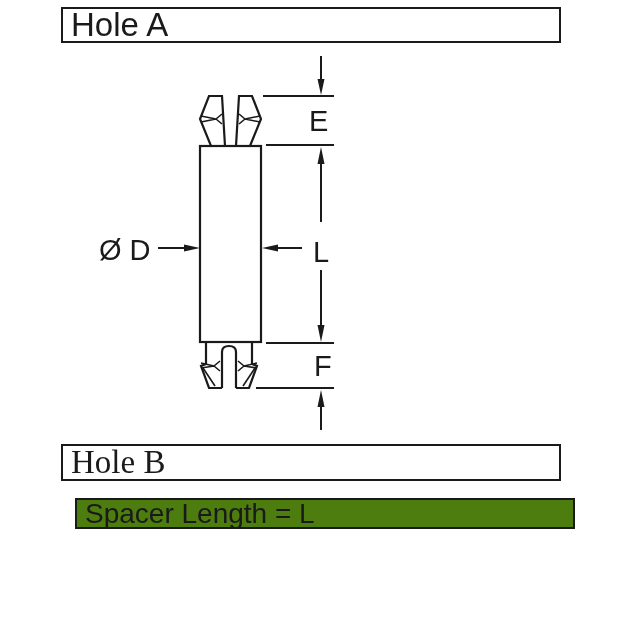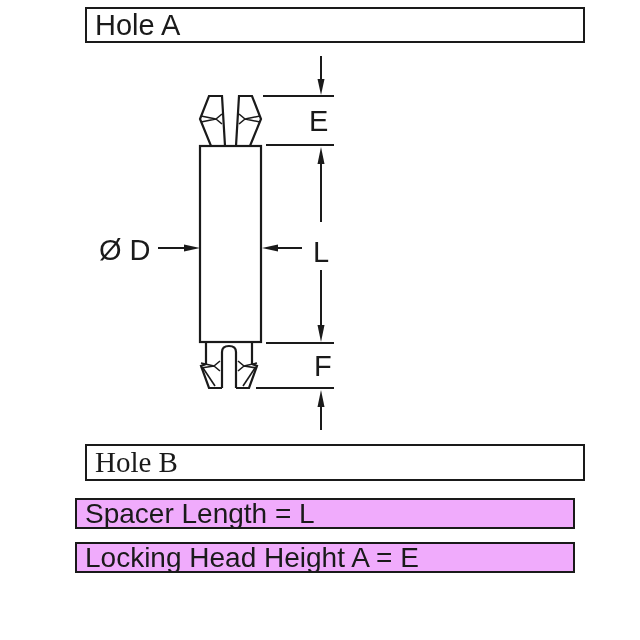--- a/index.html
+++ b/index.html
@@ -1,31 +1,31 @@
 <!DOCTYPE html>
 <html><head>
 <meta charset="utf-8">
 <style>
   html,body{margin:0;padding:0;background:#ffffff;}
   body{
     width:640px;height:640px;position:relative;overflow:hidden;
     font-family:"Liberation Sans", sans-serif;color:#1a1a1a;
   }
   .label-box{
-    position:absolute;left:85px;width:500px;box-sizing:border-box;
+    position:absolute;left:61px;width:500px;box-sizing:border-box;
     border:2px solid #1a1a1a;background:#ffffff;
-    font-size:29px;line-height:32px;padding-left:8px;
+    font-size:33px;line-height:32px;padding-left:8px;
     white-space:nowrap;overflow:hidden;
   }
   #hole-a-box{top:7px;height:36px;}
   #hole-b-box{top:444px;height:37px;font-family:Liberation Serif, serif;}
   .legend{position:absolute;left:75px;top:498px;width:500px;}
   .legend-row{
-    box-sizing:border-box;width:500px;height:31px;margin-bottom:13px;
-    border:2px solid #1a1a1a;background:#f0abfc;
+    box-sizing:border-box;width:500px;height:31px;margin-bottom:3px;
+    border:2px solid #1a1a1a;background:#4d7c0f;
     font-size:28px;line-height:27px;padding-left:8px;
     white-space:nowrap;overflow:hidden;
   }
   svg{position:absolute;left:0;top:0;}
   .part{stroke:#1a1a1a;stroke-width:2.2;fill:#ffffff;}
   .part-open{stroke:#1a1a1a;stroke-width:2.2;fill:none;}
   .detail{stroke:#1a1a1a;stroke-width:1.6;fill:none;}
   .dim{stroke:#1a1a1a;stroke-width:2;fill:none;}
   .arrow{fill:#1a1a1a;stroke:none;}
   .dim-text{font-family:"Liberation Sans", sans-serif;font-size:29px;fill:#1a1a1a;}
@@ -93,14 +93,13 @@
 <div class="label-box" id="hole-a-box">
   <span>Hole A</span>
 </div>
 
 <div class="label-box" id="hole-b-box">
   <span>Hole B</span>
 </div>
 
 <div class="legend">
   <div class="legend-row">Spacer Length = L</div>
-  <div class="legend-row">Locking Head Height A = E</div>
 </div>
 
 </body></html>

